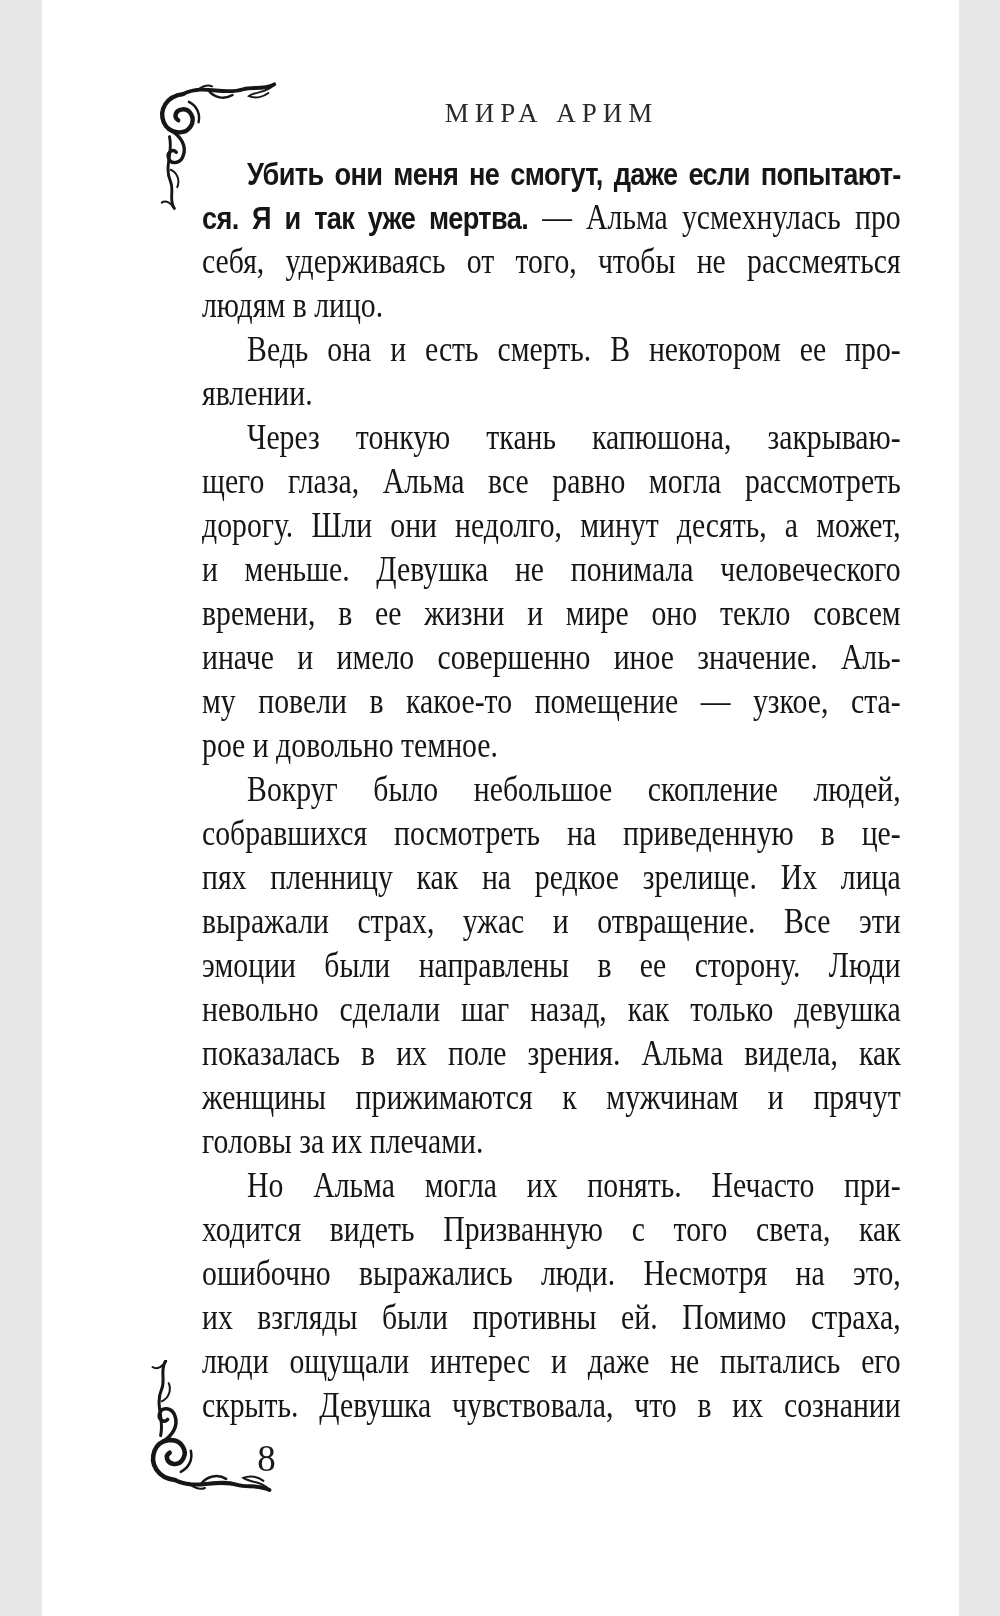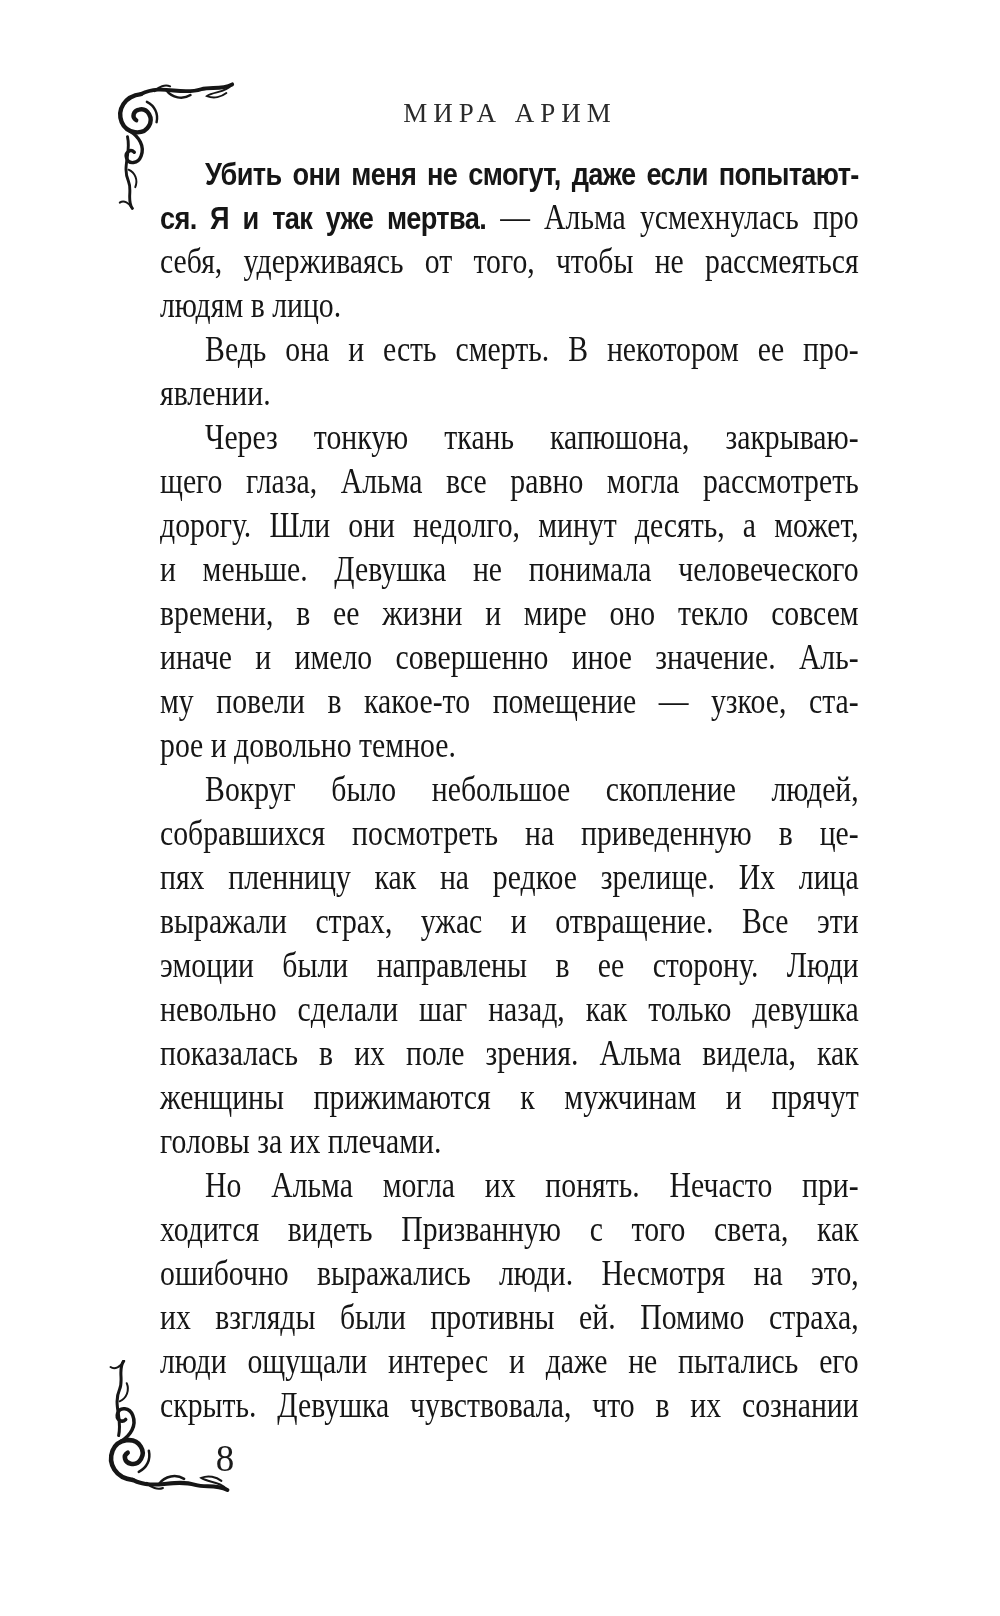--- a/index.html
+++ b/index.html
@@ -1,20 +1,20 @@
 <!DOCTYPE html>
 <html><head>
 <meta charset="utf-8">
 <style>
   html, body { margin: 0; padding: 0; }
   body { background: #e8e8e8; font-family: "Liberation Serif", serif; }
 
   .page {
     position: relative;
-    width: 1000px;
+    width: 917px;
     height: 1616px;
     margin: 0 auto;
     background: #ffffff;
     overflow: hidden;
     color: #1b1b1b;
   }
 
   .running-header {
     position: absolute;
     left: 160px;

